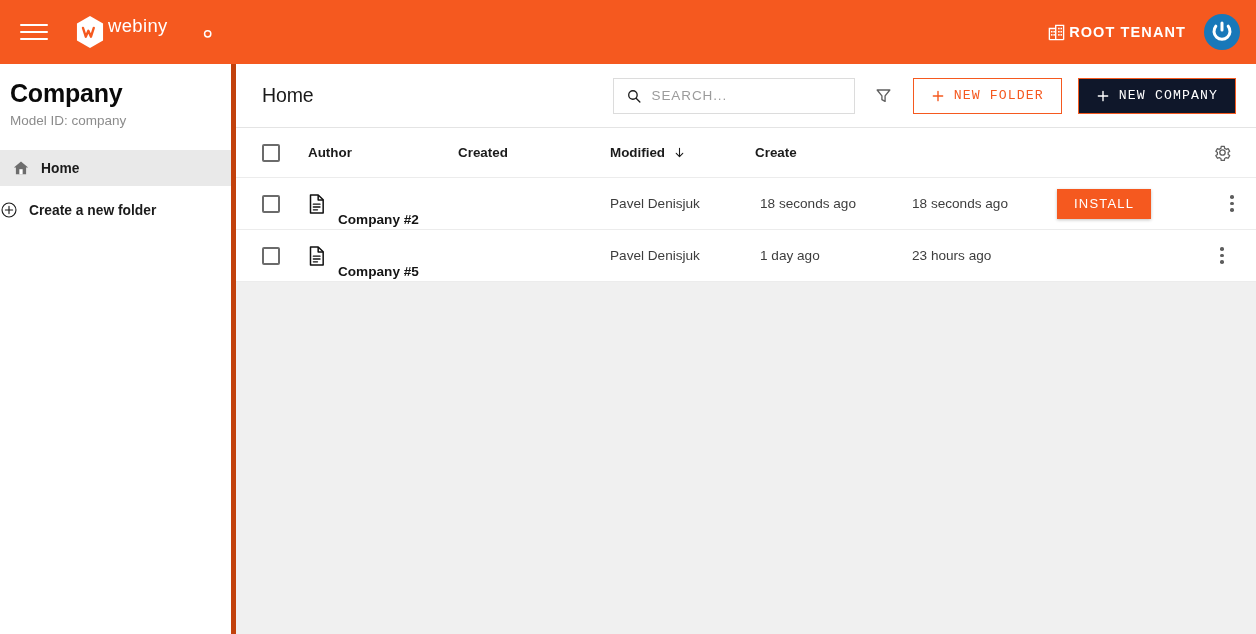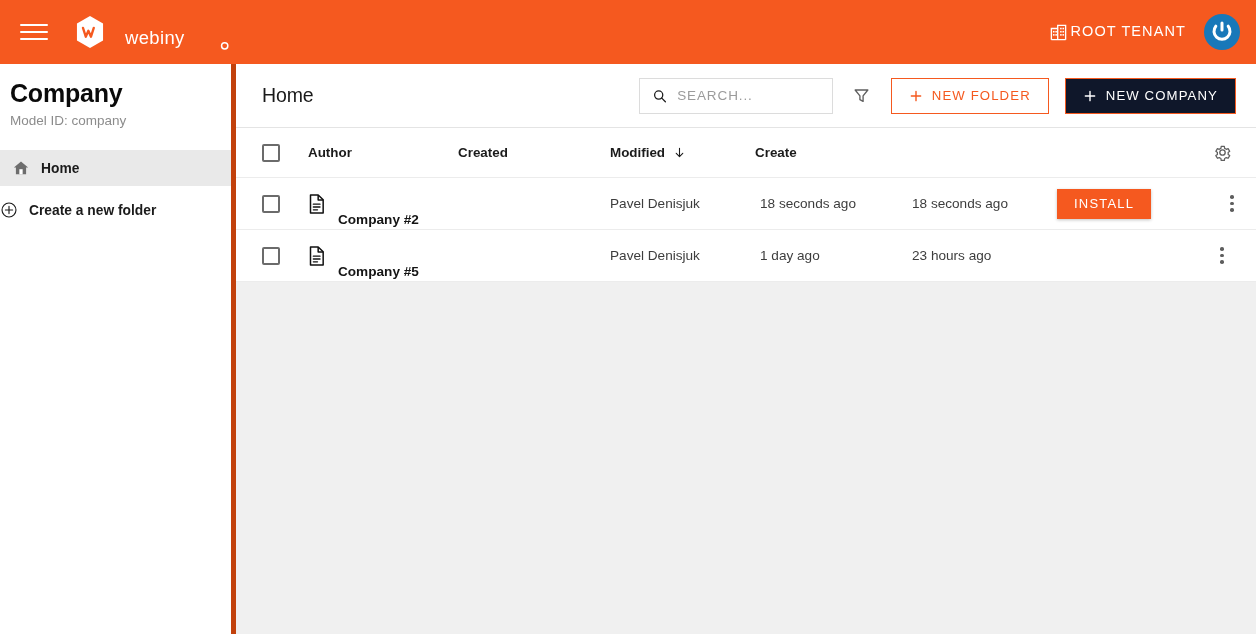--- a/index.html
+++ b/index.html
@@ -24,35 +24,36 @@
   .hamburger {
     width: 30px; height: 30px;
     display: flex; flex-direction: column; justify-content: center;
     gap: 5px;
     cursor: pointer;
     margin-right: 22px;
   }
   .hamburger span {
     display: block; height: 2px; width: 28px; background: #ffffff; border-radius: 1px;
   }
-  .brand { display: flex; align-items: flex-end; gap: 17px; cursor: pointer; }
+  .brand { display: flex; align-items: flex-start; gap: 0; cursor: pointer; }
   .brand-mark { width: 36px; height: 36px; display: block; }
   .brand-word { height: 24px; display: block; }
   .topbar-right {
     margin-left: auto;
     display: flex;
     align-items: center;
     gap: 18px;
   }
   .tenant {
-    display: flex; align-items: flex-start; gap: 3px;
+    display: flex; align-items: center; gap: 3px;
     color: #ffffff;
     font-size: 14.5px;
     letter-spacing: 1.1px;
     cursor: pointer;
+    font-weight: bold;
   }
   .avatar {
     width: 36px; height: 36px; border-radius: 50%;
     background: #1878b9;
     display: flex; align-items: center; justify-content: center;
     cursor: pointer;
     flex: none;
   }
 
   
@@ -124,21 +125,21 @@
     color: #1a1a1a;
     letter-spacing: -0.1px;
   }
   .header-tools {
     margin-left: auto;
     display: flex;
     align-items: center;
     gap: 16px;
   }
   .search-box {
-    width: 194px;
+    width: 242px;
     height: 36px;
     border: 1px solid #dcdcdc;
     background: #fff;
     display: flex;
     align-items: center;
     gap: 10px;
     padding: 16px 12px;
   }
   .search-input {
     border: none;
@@ -159,21 +160,21 @@
   }
   .btn {
     height: 36px;
     display: inline-flex;
     align-items: center;
     justify-content: center;
     gap: 9px;
     padding: 0 17px;
     font-size: 13.2px;
     letter-spacing: 1.1px;
-    font-family: Liberation Sans, sans-serif;
+    font-family: Liberation Mono, monospace;
     cursor: pointer;
     white-space: nowrap;
   }
   .btn-outline {
     background: #ffffff;
     border: 1px solid #f5591f;
     color: #f5591f;
   }
   .btn-filled {
     background: #0f172a;

